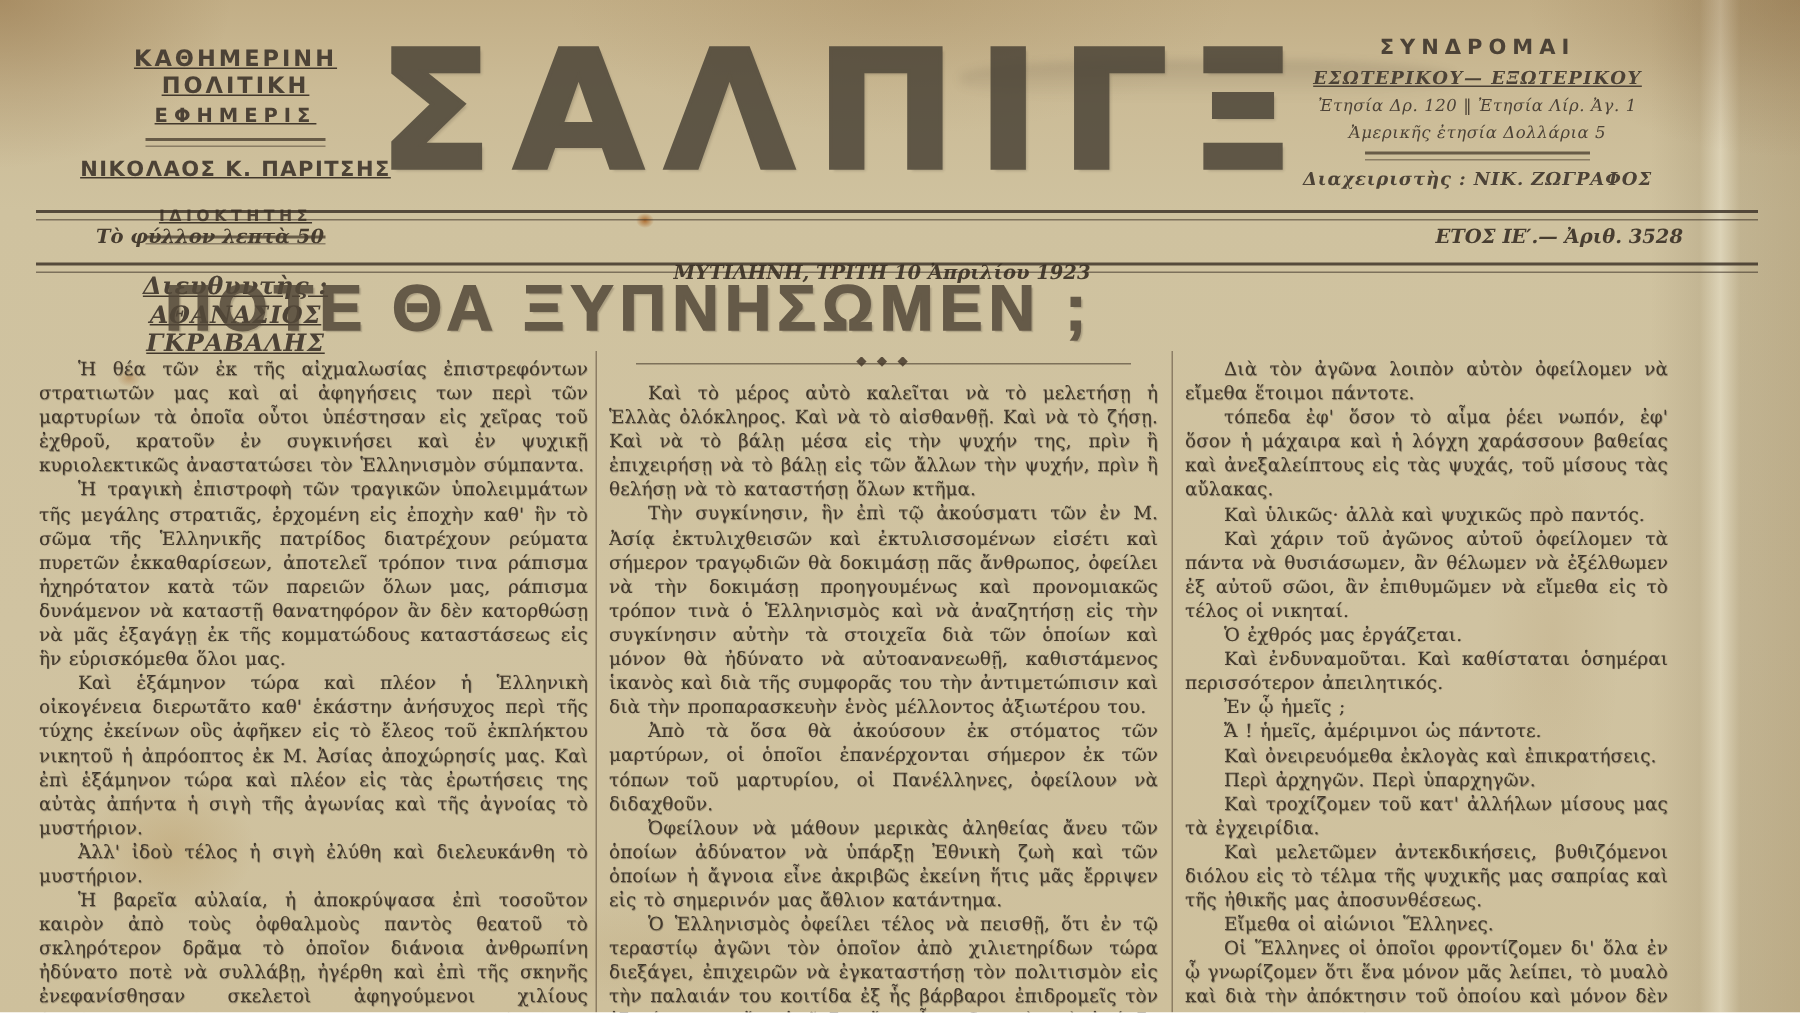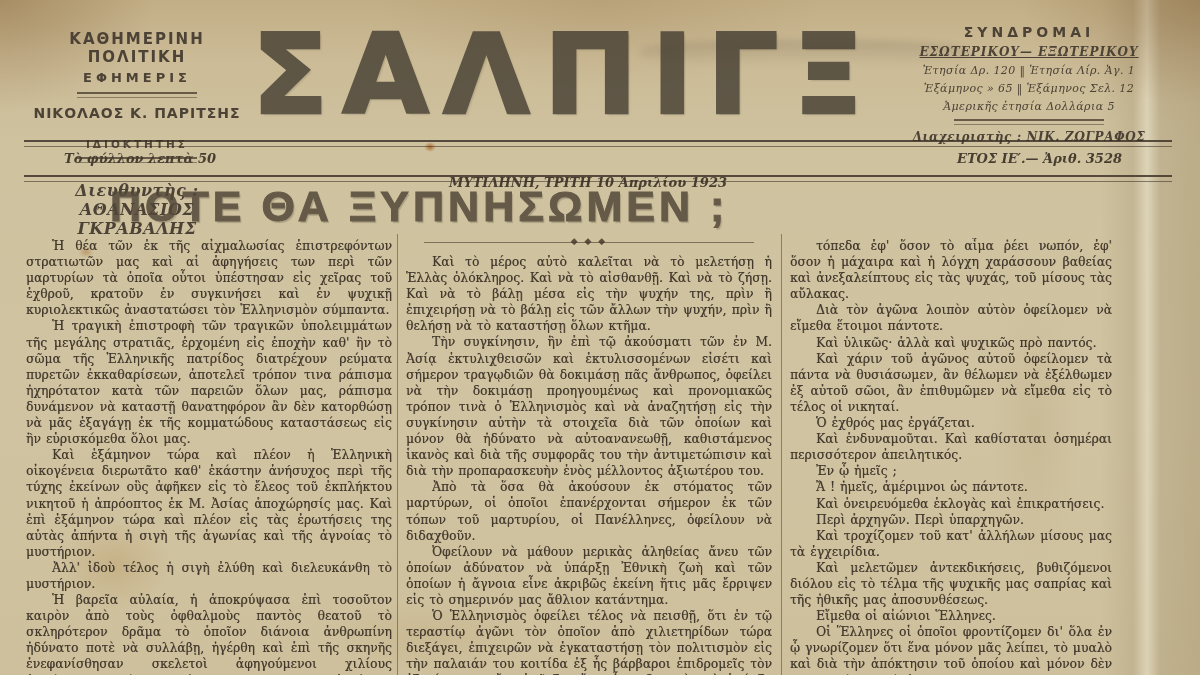--- a/index.html
+++ b/index.html
@@ -19,39 +19,39 @@
   
   .stain{position:absolute;border-radius:50%;pointer-events:none;}
   .stain.s1{left:60px;top:520px;width:110px;height:90px;background:radial-gradient(closest-side,rgba(165,120,50,.22),rgba(165,120,50,0));}
   .stain.s2{left:424px;top:142px;width:12px;height:10px;background:radial-gradient(closest-side,rgba(168,95,30,.85),rgba(168,95,30,0));}
   .stain.s3{left:78px;top:246px;width:16px;height:12px;background:radial-gradient(closest-side,rgba(160,95,35,.4),rgba(160,95,35,0));}
   .stain.s4{left:640px;top:40px;width:330px;height:26px;border-radius:40%;background:linear-gradient(180deg,rgba(70,58,45,.16),rgba(70,58,45,0));filter:blur(3px);}
   .stain.s5{left:990px;top:300px;width:90px;height:260px;background:radial-gradient(closest-side,rgba(150,115,65,.10),rgba(150,115,65,0));}
   .stain.s6{left:330px;top:600px;width:200px;height:70px;background:radial-gradient(closest-side,rgba(155,120,60,.10),rgba(155,120,60,0));}
 
   
-  .mast-left{position:absolute;left:20px;top:30px;width:234px;text-align:center;}
+  .mast-left{position:absolute;left:40px;top:30px;width:234px;text-align:center;text-decoration:underline;}
   .mast-left .l1{font-family:"DejaVu Sans",sans-serif;font-weight:700;font-size:15px;letter-spacing:2px;color:#4c4236;}
   .mast-left .l2{font-family:"DejaVu Sans",sans-serif;font-weight:700;font-size:13px;letter-spacing:4px;margin-top:4px;color:#4c4236;}
   .shortrule{height:3px;border-top:2px solid rgba(70,58,44,.75);border-bottom:1px solid rgba(70,58,44,.5);width:120px;margin:7px auto 7px auto;}
   .mast-left .owner{font-family:"DejaVu Sans",sans-serif;font-weight:700;font-size:14px;letter-spacing:1px;color:#4c4236;}
   .mast-left .owner-title{font-family:"DejaVu Sans",sans-serif;font-weight:700;font-size:10.5px;letter-spacing:3px;margin-top:17px;color:#55493b;}
   .mast-left .director{font-style:italic;font-weight:700;font-size:16px;margin-top:18px;color:#4c4236;letter-spacing:.5px;}
 
   .paper-title{
     position:absolute;left:242px;top:10px;width:645px;height:130px;
     display:flex;align-items:center;justify-content:center;
     font-family:"DejaVu Sans",sans-serif;font-weight:900;
     font-size:112px;line-height:1;letter-spacing:14px;
     color:#474034;-webkit-text-stroke:2.5px #474034;
     opacity:.82;transform:scaleY(.98);
     text-shadow:2px 2px 2px rgba(60,50,40,.25);
   }
 
-  .mast-right{position:absolute;left:884px;top:24px;width:290px;text-align:center;color:#4c4236;}
+  .mast-right{position:absolute;left:840px;top:24px;width:290px;text-align:center;color:#4c4236;}
   .mast-right .h{font-family:"DejaVu Sans",sans-serif;font-weight:700;font-size:14px;letter-spacing:4px;}
   .mast-right .sh{font-style:italic;font-weight:700;font-size:12px;letter-spacing:1px;margin-top:5px;text-decoration:underline;}
   .mast-right .row{font-style:italic;font-size:11px;margin-top:5px;letter-spacing:.4px;}
   .mast-right .mgr{font-style:italic;font-weight:700;font-size:12px;margin-top:5px;letter-spacing:.6px;}
   .mast-right .shortrule{width:150px;margin:6px auto 2px auto;}
 
   
   .rule-heavy{position:absolute;left:24px;right:28px;height:4px;border-top:2.5px solid rgba(55,45,35,.8);border-bottom:1px solid rgba(55,45,35,.55);}
   .r1{top:140px;}
   .r2{top:175px;border-top-width:2px;}
@@ -109,21 +109,20 @@
     <div class="shortrule"></div>
     <div class="director">Διευθυντὴς : ΑΘΑΝΑΣΙΟΣ ΓΚΡΑΒΑΛΗΣ</div>
   </div>
 
   <div class="paper-title">ΣΑΛΠΙΓΞ</div>
 
   <div class="mast-right">
     <div class="h">ΣΥΝΔΡΟΜΑΙ</div>
     <div class="sh">ΕΣΩΤΕΡΙΚΟΥ— ΕΞΩΤΕΡΙΚΟΥ</div>
     <div class="row">Ἐτησία Δρ. 120 ‖ Ἐτησία Λίρ. Ἀγ. 1</div>
-    <div class="row">Ἐξάμηνος »  65 ‖ Ἐξάμηνος Σελ. 12</div>
     <div class="row">Ἀμερικῆς ἐτησία  Δολλάρια 5</div>
     <div class="shortrule"></div>
     <div class="mgr">Διαχειριστὴς : ΝΙΚ. ΖΩΓΡΑΦΟΣ</div>
   </div>
 
   <div class="rule-heavy r1"></div>
   <div class="dateline">
     <span class="dl-left">Τὸ φύλλον λεπτὰ  50</span>
     <span class="dl-center">ΜΥΤΙΛΗΝΗ,  ΤΡΙΤΗ 10  Ἀπριλίου 1923</span>
     <span class="dl-right">ΕΤΟΣ ΙΕ′.— Ἀριθ. 3528</span>
@@ -151,22 +150,22 @@
     <div>
         <p>Καὶ τὸ μέρος αὐτὸ καλεῖται νὰ τὸ μελετήσῃ ἡ Ἑλλὰς ὁλόκληρος. Καὶ νὰ τὸ αἰσθανθῇ. Καὶ νὰ τὸ ζήσῃ. Καὶ νὰ τὸ βάλῃ μέσα εἰς τὴν ψυχήν της, πρὶν ἢ ἐπιχειρήσῃ νὰ τὸ βάλῃ εἰς τῶν ἄλλων τὴν ψυχήν, πρὶν ἢ θελήσῃ νὰ τὸ καταστήσῃ ὅλων κτῆμα.</p>
         <p>Τὴν συγκίνησιν, ἣν ἐπὶ τῷ ἀκούσματι τῶν ἐν Μ. Ἀσίᾳ ἐκτυλιχθεισῶν καὶ ἐκτυλισσομένων εἰσέτι καὶ σήμερον τραγῳδιῶν θὰ δοκιμάσῃ πᾶς ἄνθρωπος, ὀφείλει νὰ τὴν δοκιμάσῃ προηγουμένως καὶ προνομιακῶς τρόπον τινὰ ὁ Ἑλληνισμὸς καὶ νὰ ἀναζητήσῃ εἰς τὴν συγκίνησιν αὐτὴν τὰ στοιχεῖα διὰ τῶν ὁποίων καὶ μόνον θὰ ἠδύνατο νὰ αὐτοανανεωθῇ, καθιστάμενος ἱκανὸς καὶ διὰ τῆς συμφορᾶς του τὴν ἀντιμετώπισιν καὶ διὰ τὴν προπαρασκευὴν ἑνὸς μέλλοντος ἀξιωτέρου του.</p>
         <p>Ἀπὸ τὰ ὅσα θὰ ἀκούσουν ἐκ στόματος τῶν μαρτύρων, οἱ ὁποῖοι ἐπανέρχονται σήμερον ἐκ τῶν τόπων τοῦ μαρτυρίου, οἱ Πανέλληνες, ὀφείλουν νὰ διδαχθοῦν.</p>
         <p>Ὀφείλουν νὰ μάθουν μερικὰς ἀληθείας ἄνευ τῶν ὁποίων ἀδύνατον νὰ ὑπάρξῃ Ἐθνικὴ ζωὴ καὶ τῶν ὁποίων ἡ ἄγνοια εἶνε ἀκριβῶς ἐκείνη ἥτις μᾶς ἔρριψεν εἰς τὸ σημερινόν μας ἄθλιον κατάντημα.</p>
         <p>Ὁ Ἑλληνισμὸς ὀφείλει τέλος νὰ πεισθῇ, ὅτι ἐν τῷ τεραστίῳ ἀγῶνι τὸν ὁποῖον ἀπὸ χιλιετηρίδων τώρα διεξάγει, ἐπιχειρῶν νὰ ἐγκαταστήσῃ τὸν πολιτισμὸν εἰς τὴν παλαιάν του κοιτίδα ἐξ ἧς βάρβαροι ἐπιδρομεῖς τὸν ἐξετόπισαν, οὔτε ὑπῆρξε οὔτε εἶναι δυνατὸν νὰ ὑπάρξῃ ποτὲ περίοδος συνθηκολογήσεως.</p>
       </div>
   </div>
 
   <div class="col col3">
+      <p>Διὰ τὸν ἀγῶνα λοιπὸν αὐτὸν ὀφείλομεν νὰ εἴμεθα ἕτοιμοι πάντοτε.</p>
       <p>τόπεδα ἐφ' ὅσον τὸ αἷμα ῥέει νωπόν, ἐφ' ὅσον ἡ μάχαιρα καὶ ἡ λόγχη χαράσσουν βαθείας καὶ ἀνεξαλείπτους εἰς τὰς ψυχάς, τοῦ μίσους τὰς αὔλακας.</p>
-      <p>Διὰ τὸν ἀγῶνα λοιπὸν αὐτὸν ὀφείλομεν νὰ εἴμεθα ἕτοιμοι πάντοτε.</p>
       <p>Καὶ ὑλικῶς· ἀλλὰ καὶ ψυχικῶς  πρὸ παντός.</p>
       <p>Καὶ χάριν τοῦ ἀγῶνος αὐτοῦ ὀφείλομεν τὰ πάντα νὰ θυσιάσωμεν, ἂν θέλωμεν νὰ ἐξέλθωμεν ἐξ αὐτοῦ σῶοι, ἂν ἐπιθυμῶμεν νὰ εἴμεθα εἰς τὸ τέλος οἱ νικηταί.</p>
       <p>Ὁ ἐχθρός μας ἐργάζεται.</p>
       <p>Καὶ ἐνδυναμοῦται. Καὶ καθίσταται ὁσημέραι περισσότερον ἀπειλητικός.</p>
       <p>Ἐν ᾧ ἡμεῖς ;</p>
       <p>Ἄ ! ἡμεῖς, ἀμέριμνοι ὡς πάντοτε.</p>
       <p>Καὶ ὀνειρευόμεθα ἐκλογὰς καὶ ἐπικρατήσεις.</p>
       <p>Περὶ ἀρχηγῶν. Περὶ ὑπαρχηγῶν.</p>
       <p>Καὶ τροχίζομεν τοῦ κατ' ἀλλήλων μίσους μας τὰ ἐγχειρίδια.</p>
       <p>Καὶ μελετῶμεν ἀντεκδικήσεις, βυθιζόμενοι διόλου εἰς τὸ τέλμα τῆς ψυχικῆς μας σαπρίας καὶ τῆς ἠθικῆς μας ἀποσυνθέσεως.</p>

